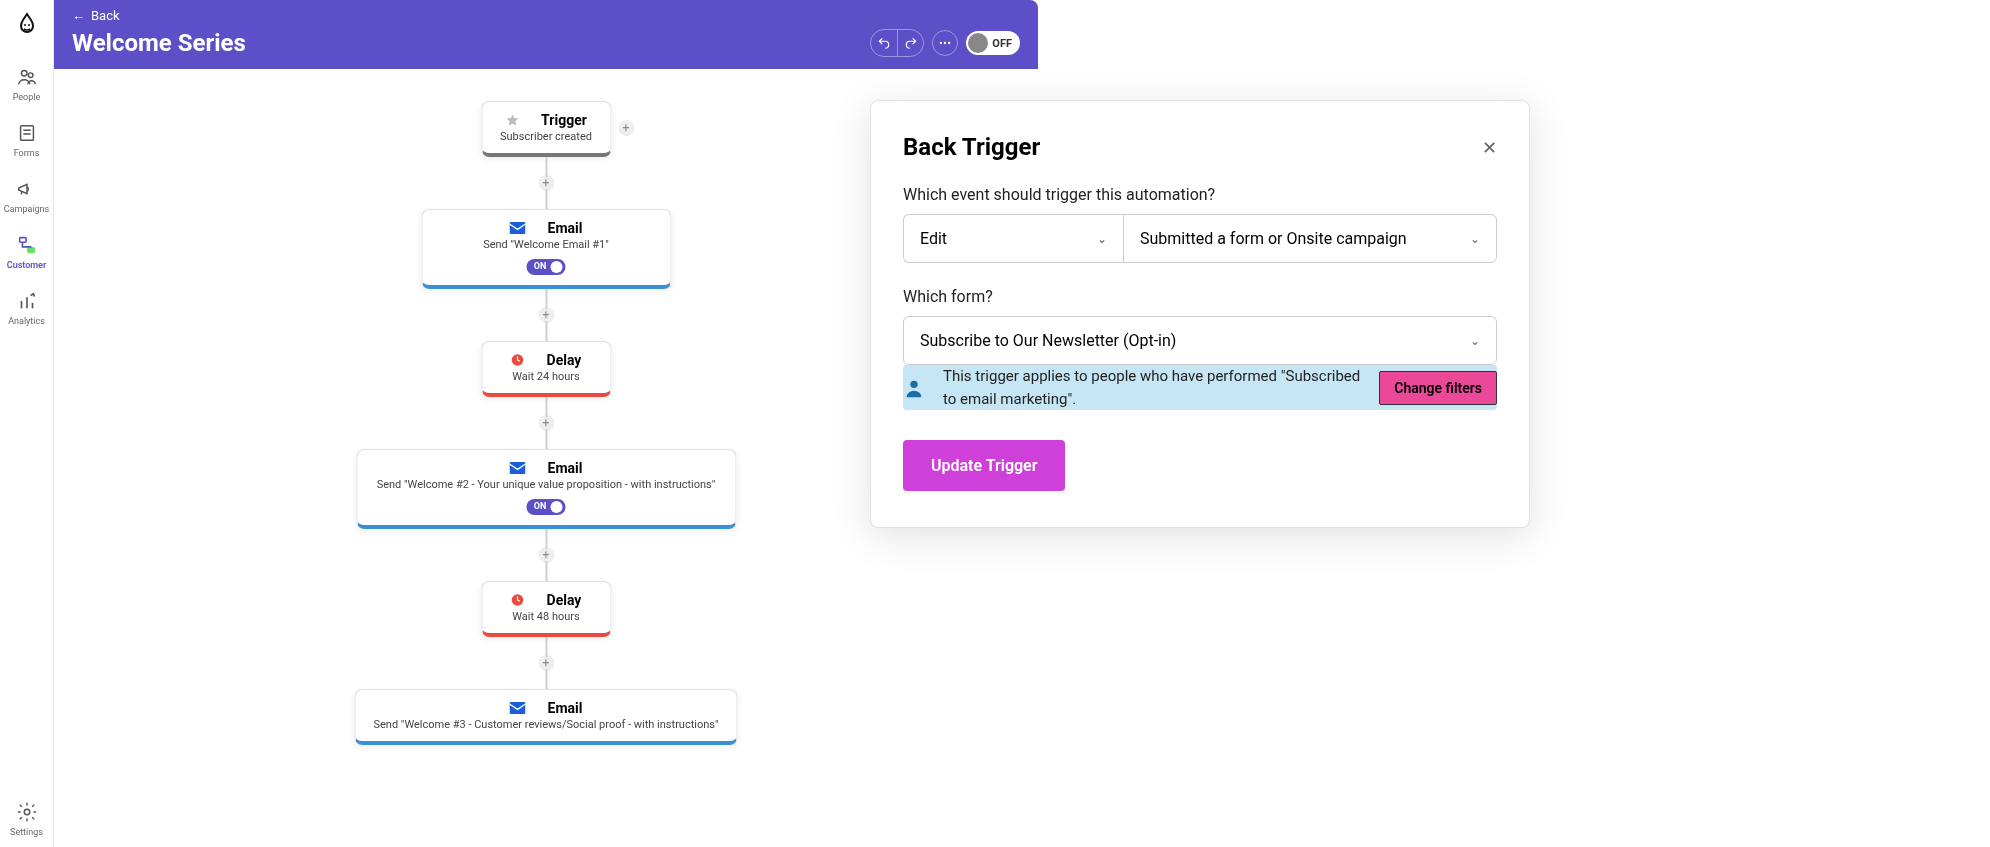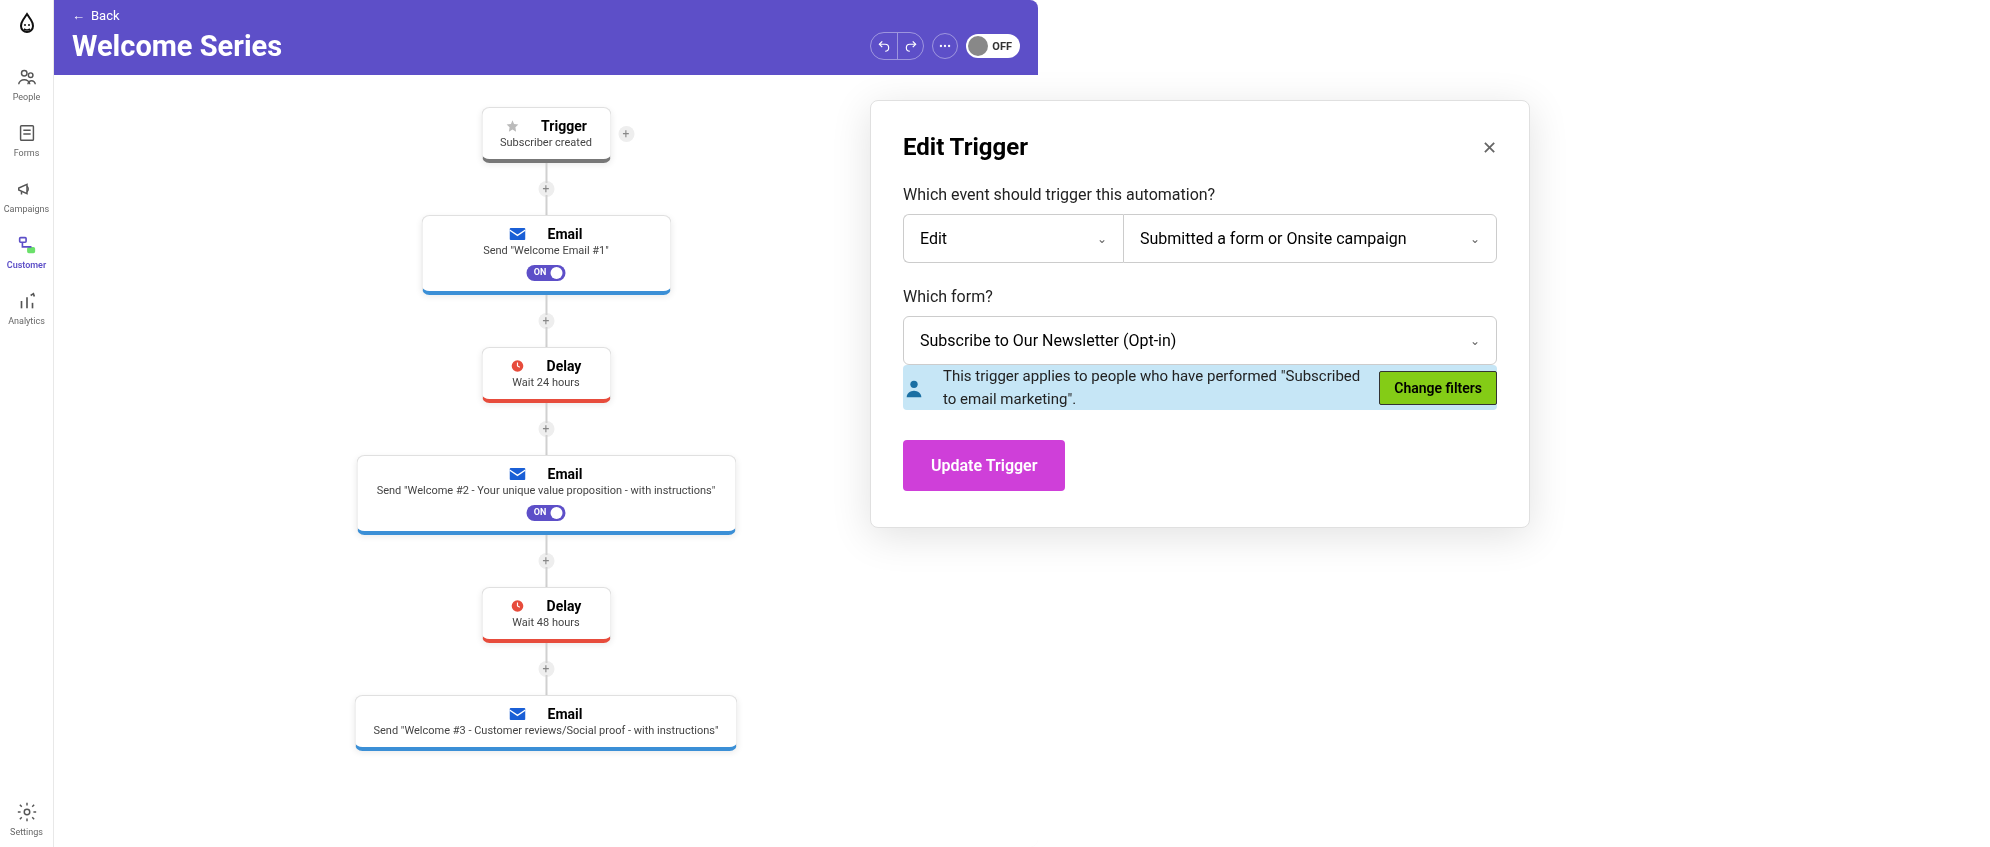--- a/index.html
+++ b/index.html
@@ -9,21 +9,21 @@
 .logo{width:24px;height:24px;margin-bottom:20px}
 .nav-item{display:flex;flex-direction:column;align-items:center;padding:10px 2px;cursor:pointer;width:100%}
 .nav-item.active .nav-label{color:#5d4fc8;font-weight:600}
 .nav-icon{width:22px;height:22px;margin-bottom:4px;display:flex;align-items:center;justify-content:center}
 .nav-label{font-size:9px;color:#666;text-align:center}
 .nav-spacer{flex:1}
 .main{flex:1;display:flex;flex-direction:column;background:#f8f8f8}
 .header{background:#5d4fc8;color:#fff;padding:8px 18px 12px;display:flex;flex-direction:column}
 .back-row{display:flex;align-items:center;gap:6px;font-size:13px;margin-bottom:6px;cursor:pointer}
 .header-row{display:flex;align-items:center;justify-content:space-between}
-.title{font-size:29px;font-weight:700}
+.title{font-size:24px;font-weight:700}
 .header-controls{display:flex;align-items:center;gap:8px}
 .ctrl-group{display:flex;border:1px solid rgba(255,255,255,.4);border-radius:18px;overflow:hidden}
 .ctrl-btn{width:26px;height:26px;display:flex;align-items:center;justify-content:center;cursor:pointer;color:#fff}
 .ctrl-btn+.ctrl-btn{border-left:1px solid rgba(255,255,255,.4)}
 .ctrl-single{width:26px;height:26px;border:1px solid rgba(255,255,255,.4);border-radius:50%;display:flex;align-items:center;justify-content:center;cursor:pointer;color:#fff}
 .power-toggle{background:#fff;border-radius:14px;display:flex;align-items:center;padding:2px 8px 2px 2px;gap:4px;cursor:pointer}
 .power-knob{width:20px;height:20px;border-radius:50%;background:#888}
 .power-label{font-size:11px;font-weight:700;color:#333}
 .canvas{flex:1;position:relative;overflow:hidden;background:#fff}
 .flow{position:absolute;left:50%;transform:translateX(-50%);top:32px;display:flex;flex-direction:column;align-items:center}
@@ -49,21 +49,21 @@
 .select{border:1px solid #ccc;padding:14px 16px;font-size:16px;display:flex;align-items:center;justify-content:space-between;cursor:pointer;background:#fff}
 .select-left{width:220px;border-radius:6px 0 0 6px;border-right:none}
 .select-right{flex:1;border-radius:0 6px 6px 0}
 .select-full{border-radius:6px}
 .chev{color:#666;font-size:12px}
 .link-right{text-align:right;margin-top:8px;margin-bottom:16px}
 .link-right a{color:#111;font-size:14px;text-decoration:underline;cursor:pointer}
 .info-box{background:#c6e6f6;border-radius:4px;display:flex;align-items:center;gap:18px;margin-bottom:30px}
 .info-icon{width:22px;flex-shrink:0;color:#1a6fa3}
 .info-text{flex:1;font-size:15px;line-height:1.5;color:#222}
-.info-btn{border:1px solid #333;background:#84cc16;padding:8px 14px;font-size:14px;font-weight:600;cursor:pointer;border-radius:2px}
+.info-btn{border:1px solid #333;background:#ec4899;padding:8px 14px;font-size:14px;font-weight:600;cursor:pointer;border-radius:2px}
 .primary-btn{background:#cf3fd9;color:#fff;border:none;padding:16px 28px;font-size:16px;font-weight:600;border-radius:4px;cursor:pointer}
 svg{display:block}
 </style>
 </head>
 <body>
 
 <div class="app">
   <div class="sidebar">
     <div class="logo">
       <svg viewBox="0 0 24 24">
@@ -277,21 +277,21 @@
             </div>
           <div class="node-sub">Send "Welcome #3 - Customer reviews/Social proof - with instructions"</div>
         </div>
       </div>
     </div>
   </div>
 </div>
 
 <div class="panel">
   <div class="panel-header">
-    <div class="panel-title">Edit Trigger</div>
+    <div class="panel-title">Back Trigger</div>
     <div class="close-x">✕</div>
   </div>
   <div class="field-label">Which event should trigger this automation?</div>
   <div class="select-row">
     <div class="select select-left">
       <span>Edit</span>
       <span class="chev">⌄</span>
     </div>
     <div class="select select-right">
       <span>Submitted a form or Onsite campaign</span>

